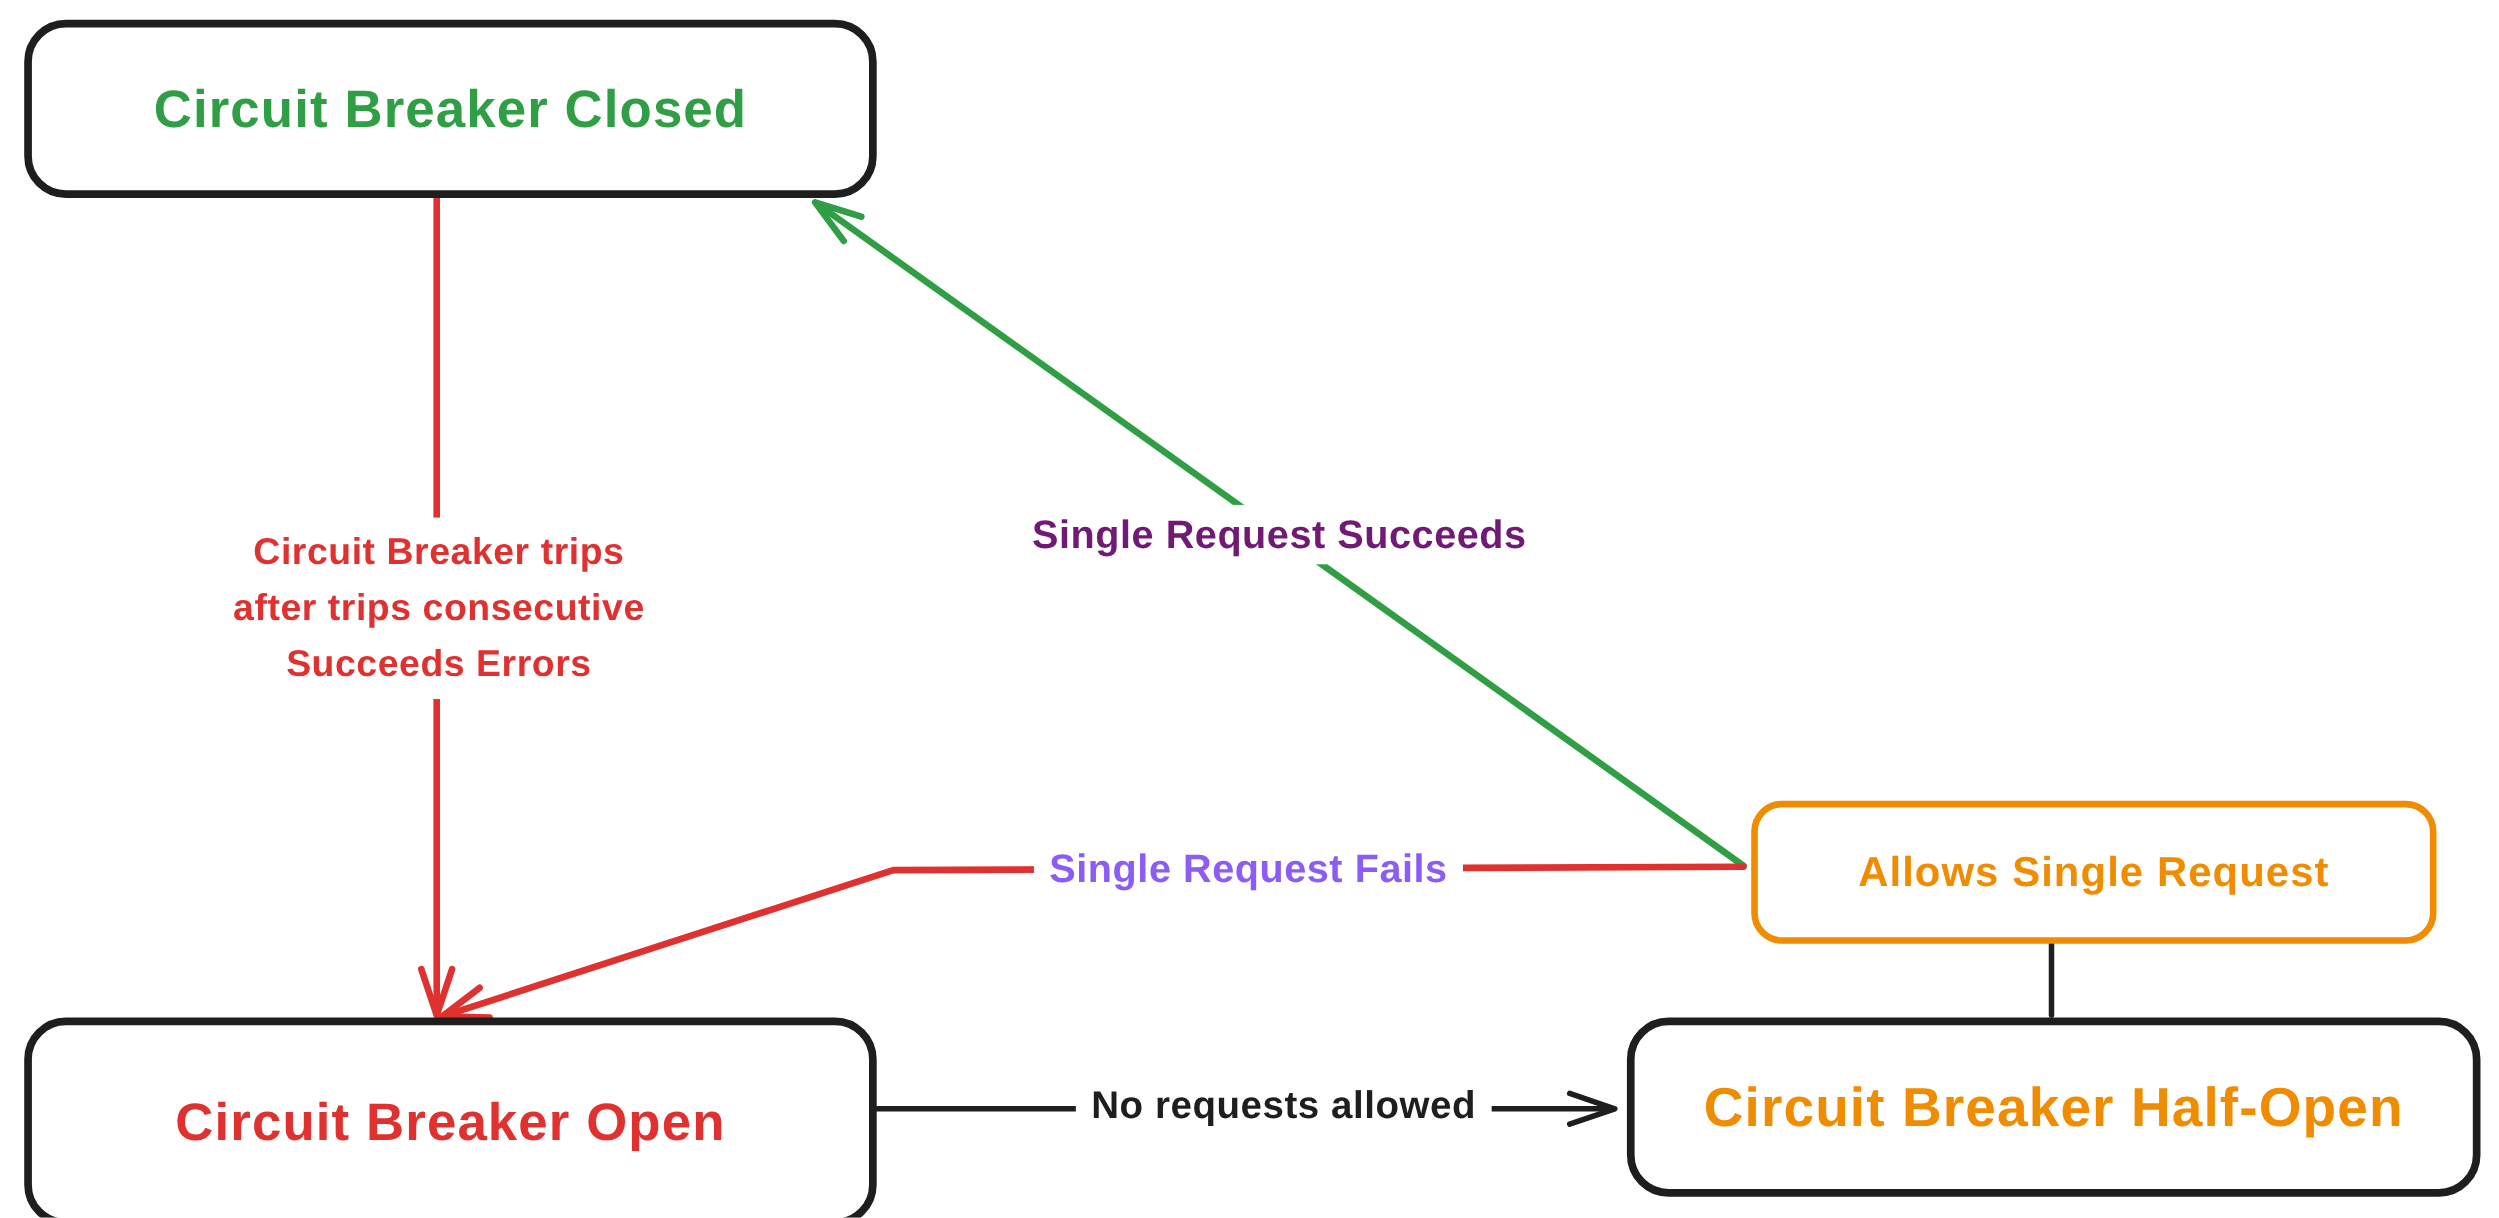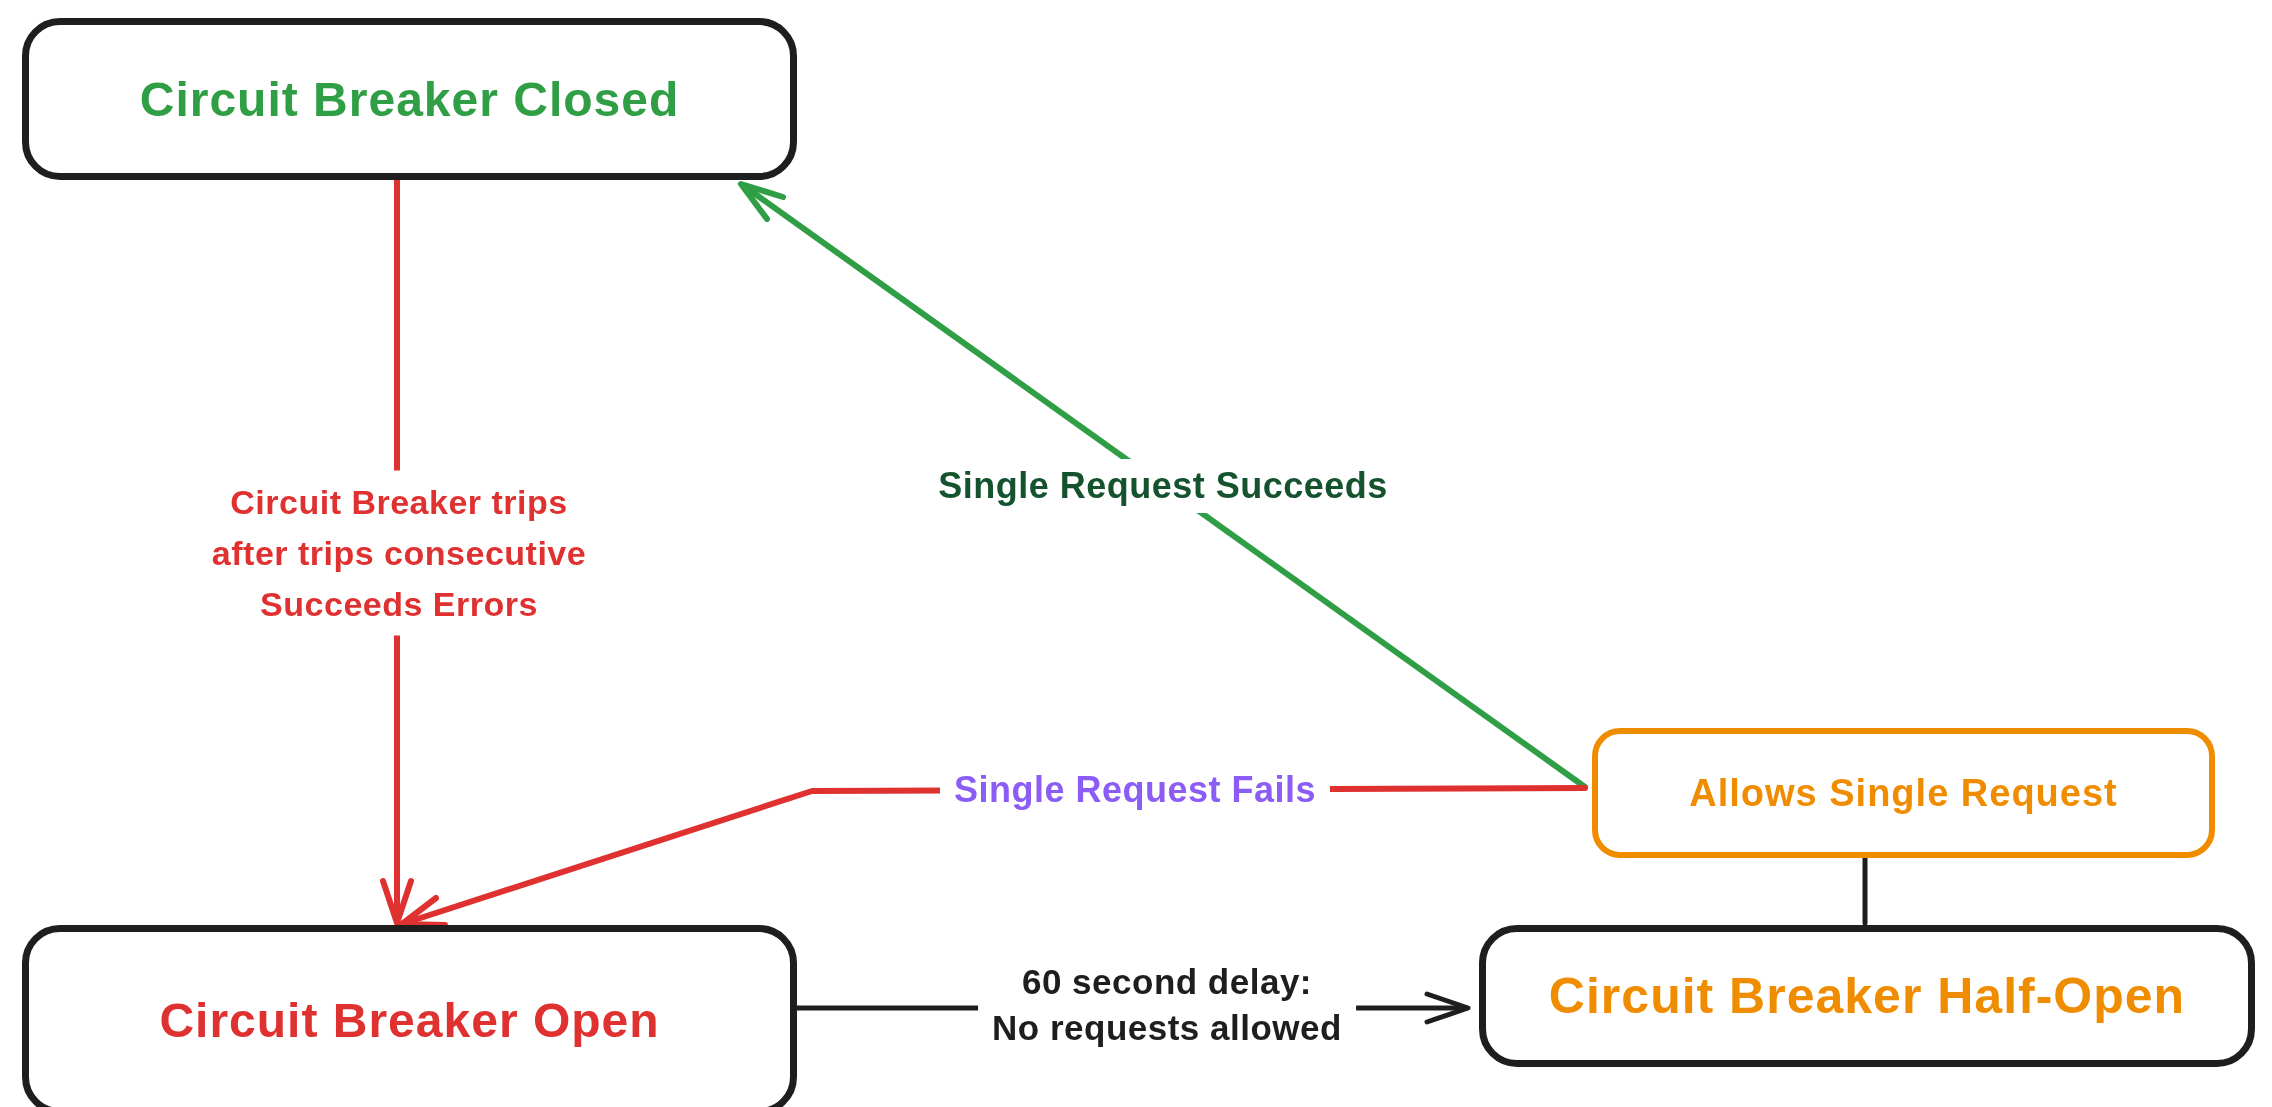--- a/index.html
+++ b/index.html
@@ -19,36 +19,36 @@
     background:#ffffff;
     border:7px solid #1e1e1e;
     border-radius:38px;
     display:flex;align-items:center;justify-content:center;
     text-align:left;
     letter-spacing:1px;
     box-sizing:border-box;
   }
   .node-closed   {left:22px;  top:18px;  width:775px; height:162px; color:#2f9e44; font-size:48px;}
   .node-open     {left:22px;  top:925px; width:775px; height:190px; color:#e03131; font-size:48px;}
-  .node-halfopen {left:1479px;top:925px; width:776px; height:142px; color:#f08c00; font-size:50px;}
+  .node-halfopen {left:1479px;top:925px; width:776px; height:163px; color:#f08c00; font-size:50px;}
   .node-allows   {left:1592px;top:728px; width:623px; height:130px; color:#f08c00; font-size:38px;
                   border:6px solid #f08c00; border-radius:28px;}
 
   .edge-label{
     position:absolute;
     transform:translate(-50%,-50%);
     background:#ffffff;
     padding:6px 14px;
     text-align:center;
     letter-spacing:0.5px;
     white-space:nowrap;
   }
   .edge-label span{display:block;}
   .label-trips   {left:399px; top:553px;  color:#e03131; font-size:34px; line-height:51px;}
-  .label-succeeds{left:1163px;top:486px;  color:#14532d; font-size:36px;}
+  .label-succeeds{left:1163px;top:486px;  color:#701a75; font-size:36px;}
   .label-fails   {left:1135px;top:790px;  color:#8b5cf6; font-size:36px;}
   .label-delay   {left:1167px;top:1005px; color:#1e1e1e; font-size:35px; line-height:46px;}
 </style>
 </head>
 <body>
 
 <div id="canvas">
 
   <svg id="edges" viewBox="0 0 2272 1107" xmlns="http://www.w3.org/2000/svg">
 
@@ -91,17 +91,16 @@
 
   <div class="edge-label label-succeeds">
     <span>Single Request Succeeds</span>
   </div>
 
   <div class="edge-label label-fails">
     <span>Single Request Fails</span>
   </div>
 
   <div class="edge-label label-delay">
-    <span>60 second delay:</span>
     <span>No requests allowed</span>
   </div>
 
 </div>
 
 </body></html>

